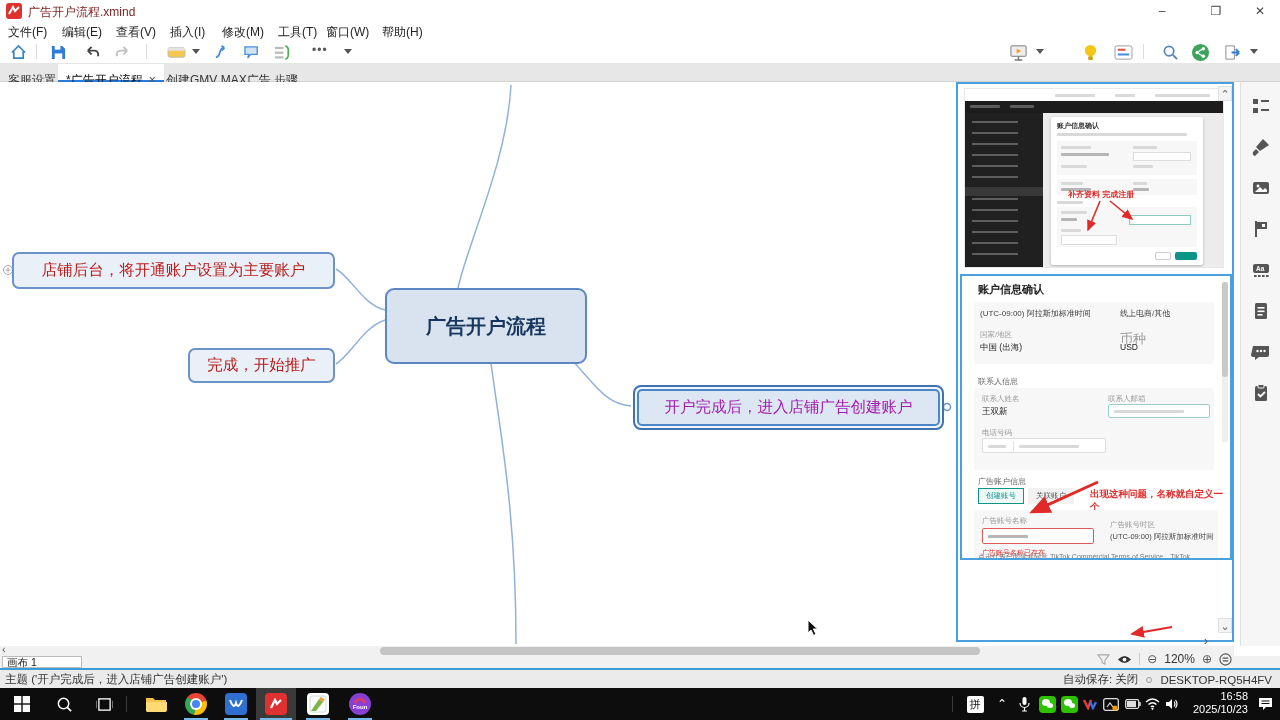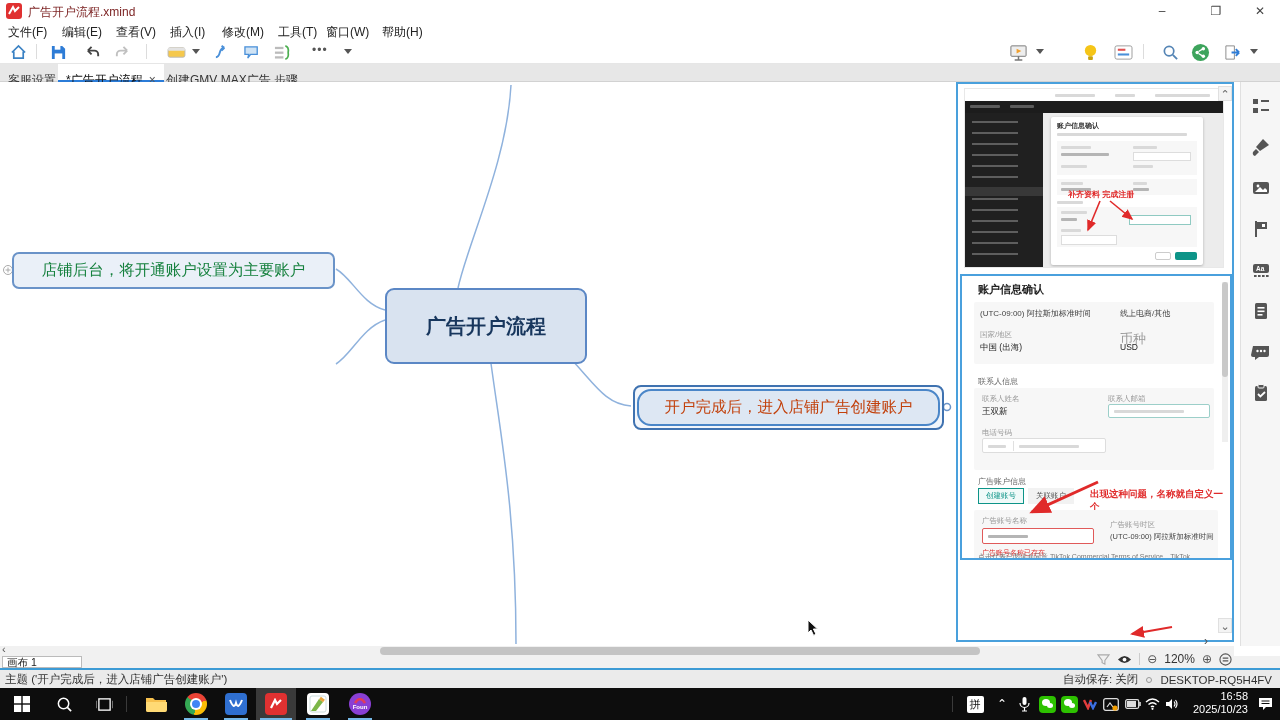--- a/index.html
+++ b/index.html
@@ -28,26 +28,26 @@
   
   #tabbar { position:absolute; left:0; top:64px; width:1280px; height:18px; background:#e7e7e7; border-bottom:1px solid #d2d2d2; }
   .tab { position:absolute; top:0; height:18px; font-size:12px; color:#333; padding:8px 8px 0 8px; }
   .tab.active { background:#fff; border-bottom:2px solid #2b7cd8; color:#111; }
   .tabclose { margin-left:6px; color:#555; }
 
   
   #canvas { position:absolute; left:0; top:82px; width:1280px; height:564px; background:#fff; overflow:hidden; }
   svg.layer { position:absolute; left:0; top:0; pointer-events:none; }
 
-  .node { position:absolute; border:2px solid #6a93c8; border-radius:7px; background:#eaf0f8; color:#15803d;
+  .node { position:absolute; border:2px solid #6a93c8; border-radius:7px; background:#eaf0f8; color:#b91c1c;
           display:flex; align-items:center; justify-content:center; font-size:15.5px; }
   #node-central { border:2.5px solid #5b87c5; background:#d9e3f0; font-size:20px; font-weight:bold; color:#17365d; border-radius:9px; }
   #node-right-outer { position:absolute; border:2px solid #3f72b0; border-radius:8px; padding:2px; background:#f2f6fb; }
-  #node-right-inner { width:100%; height:100%; border:2px solid #4a86c8; border-radius:14px; background:#dde7f3;
-          display:flex; align-items:center; justify-content:center; font-size:15.5px; color:#c2410c; }
+  #node-right-inner { width:100%; height:100%; border:2px solid #4a86c8; border-radius:5px; background:#dde7f3;
+          display:flex; align-items:center; justify-content:center; font-size:15.5px; color:#a21caf; }
 
   
   .sk { background:#d9d9d9; border-radius:1px; position:absolute; }
   .sk-dark { background:#5b5b5b; }
   .stripes-dark { position:absolute; background:repeating-linear-gradient(to bottom,#5e5e5e 0 2px,transparent 2px 11px); }
   .stripes-gray { position:absolute; background:repeating-linear-gradient(to bottom,#d8d8d8 0 2px,transparent 2px 10px); }
 
   
   #panel { position:absolute; left:956px; top:0; width:278px; height:560px; background:#fff; border:2px solid #49a0dc; }
   .shot { position:absolute; background:#fff; overflow:hidden; }
@@ -221,20 +221,21 @@
     <path d="M489,266 C498,340 516,420 516,562" stroke="#8fb2dd" stroke-width="1.5" fill="none"></path>
     <path d="M560,266 C592,296 602,322 631,324" stroke="#8fb2dd" stroke-width="1.5" fill="none"></path>
     <path d="M385,228 C362,222 352,196 336,187" stroke="#8fb2dd" stroke-width="1.5" fill="none"></path>
     <path d="M385,238 C362,246 352,272 336,282" stroke="#8fb2dd" stroke-width="1.5" fill="none"></path>
     <circle cx="947" cy="325" r="3.5" fill="#fff" stroke="#6a93c8" stroke-width="1.5"></circle>
     <circle cx="8" cy="188" r="4.5" fill="#fff" stroke="#aaa"></circle>
     <path d="M8,185.5 V190.5 M5.5,188 H10.5" stroke="#aaa" stroke-width="1"></path>
   </svg>
 
   <div class="node" style="left:12px; top:170px; width:323px; height:37px;">店铺后台，将开通账户设置为主要账户</div>
+  <div class="node" style="left:188px; top:266px; width:147px; height:35px;">完成，开始推广</div>
   <div class="node" id="node-central" style="left:385px; top:206px; width:202px; height:76px;">广告开户流程</div>
   <div id="node-right-outer" style="left:633px; top:303px; width:311px; height:45px;">
     <div id="node-right-inner">开户完成后，进入店铺广告创建账户</div>
   </div>
 
   <div id="panel">
 
     <div class="shot" style="left:6px; top:4px; width:260px; height:180px; border:1px solid #e8e8e8;">
       <div class="sk" style="left:90px; top:5px; width:40px; height:3px;"></div>
       <div class="sk" style="left:150px; top:5px; width:20px; height:3px;"></div>

